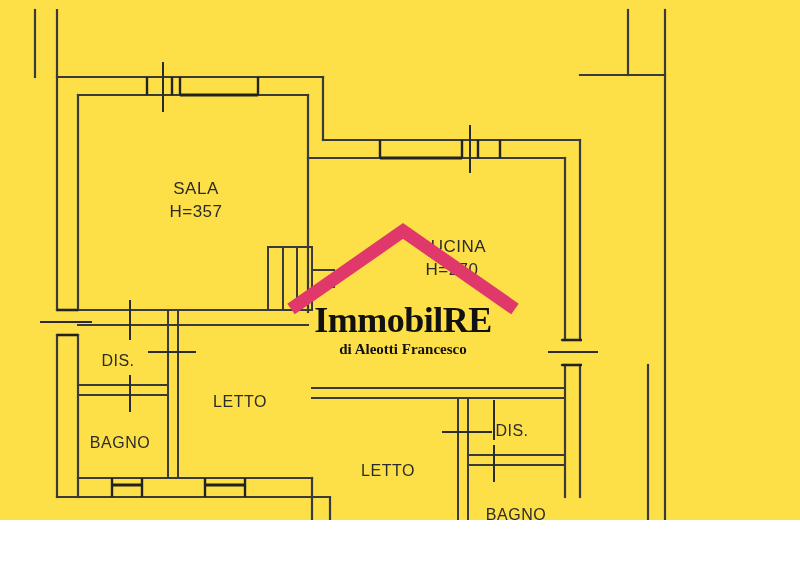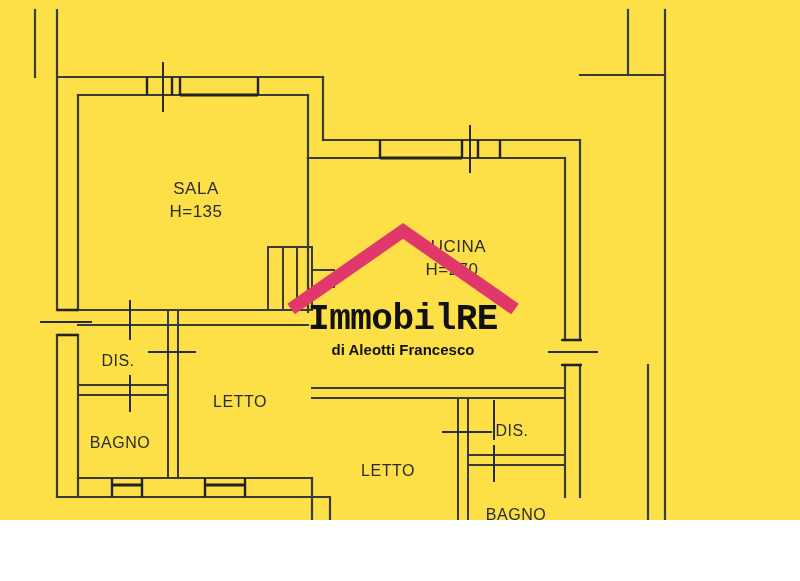--- a/index.html
+++ b/index.html
@@ -62,34 +62,34 @@
     top: 0;
     width: 240px;
     height: 95px;
   }
   #logo-wordmark {
     position: absolute;
     left: 0;
     top: 80px;
     width: 240px;
     text-align: center;
-    font-family: Liberation Mono, monospace;
+    font-family: Liberation Serif, serif;
     font-weight: bold;
     font-size: 36px;
     line-height: 38px;
     color: #111111;
     letter-spacing: -0.5px;
   }
   #logo-tagline {
     position: absolute;
     left: 0;
     top: 120px;
     width: 240px;
     text-align: center;
-    font-family: Liberation Sans, sans-serif;
+    font-family: Liberation Serif, serif;
     font-weight: bold;
     font-size: 15px;
     line-height: 17px;
     color: #111111;
     letter-spacing: 0px;
   }
 </style>
 </head>
 <body>
 
@@ -218,21 +218,21 @@
       <rect x="268" y="247" width="44" height="63"></rect>
       <path d="M 283 247 L 283 310"></path>
       <path d="M 297 247 L 297 310"></path>
       <path d="M 312 270 L 335 270"></path>
       <path d="M 312 287 L 335 287"></path>
     </g>
   </svg>
 
   <div class="room-label" style="left:196px; top:178px; transform:translateX(-50%);">
     <span class="lbl-name">SALA</span>
-    <span class="lbl-height">H=135</span>
+    <span class="lbl-height">H=357</span>
   </div>
 
   <div class="room-label" style="left:452px; top:236px; transform:translateX(-50%);">
     <span class="lbl-name">CUCINA</span>
     <span class="lbl-height">H=270</span>
   </div>
 
   <div class="room-label small" style="left:118px; top:350px; transform:translateX(-50%);">
     <span class="lbl-name">DIS.</span>
   </div>

